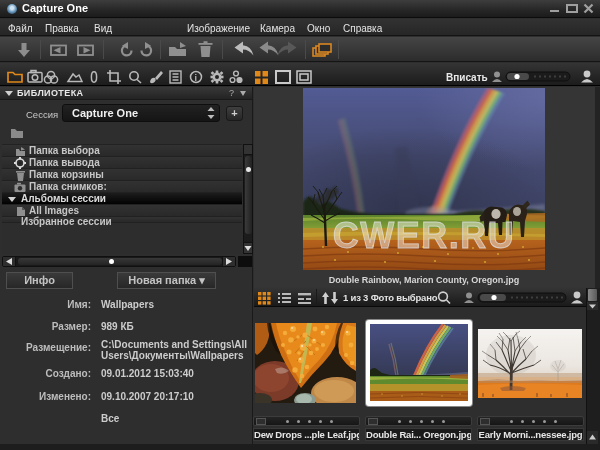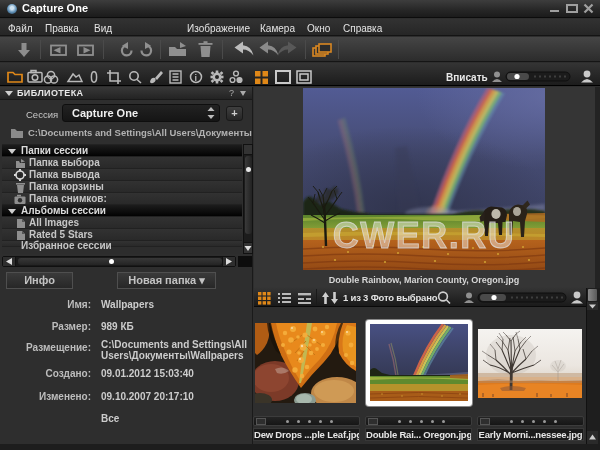--- a/index.html
+++ b/index.html
@@ -279,28 +279,23 @@
         <path d="M5 2 L8.5 6 L1.5 6 Z" fill="#bbb"></path>
         <path d="M5 14 L8.5 10 L1.5 10 Z" fill="#bbb"></path>
       </svg>
     </div>
     <div id="plusbtn">+</div>
 
     <div id="pathrow">
       <svg width="14" height="12" style="position:absolute;left:10px;top:1px;">
         <path d="M1 2 L5 2 L7 4 L13 4 L13 11 L1 11 Z" fill="#8a8a8a"></path>
       </svg>
-      <div class="t">C:\Documents and Settings\All Users\Документы</div>
     </div>
 
     <div id="tree">
-      <div class="trow hdr">
-        <div class="tri" style="top:4px;"></div>
-        <div class="t">Папки сессии</div>
-      </div>
       <div class="trow">
         <svg width="11" height="11" style="position:absolute;left:13px;top:1px;">
             <path d="M1 3 L1 10 L10 10 L10 5 L5 5 L4 3 Z" fill="#8f8f8f"></path>
             <path d="M6 1 L10 3.5 L6 4.5 Z" fill="#8f8f8f"></path>
           </svg>
         <div class="t">Папка выбора</div>
       </div>
       <div class="trow">
         <svg width="12" height="12" style="position:absolute;left:12px;top:0px;">
             <circle cx="6" cy="6" r="4" fill="none" stroke="#d8d8d8" stroke-width="1.6"></circle>
@@ -333,27 +328,20 @@
         <div class="tri" style="top:4px;"></div>
         <div class="t">Альбомы сессии</div>
       </div>
       <div class="trow">
         <svg width="10" height="11" style="position:absolute;left:14px;top:1px;">
             <path d="M1 1 L6 1 L9 4 L9 10 L1 10 Z" fill="#8f8f8f"></path>
             <path d="M6 1 L6 4 L9 4 Z" fill="#555"></path>
           </svg>
         <div class="t">All Images</div>
       </div>
-      <div class="trow">
-        <svg width="10" height="11" style="position:absolute;left:14px;top:1px;">
-            <path d="M1 1 L6 1 L9 4 L9 10 L1 10 Z" fill="#8f8f8f"></path>
-            <path d="M6 1 L6 4 L9 4 Z" fill="#555"></path>
-          </svg>
-        <div class="t">Rated 5 Stars</div>
-      </div>
       <div class="trow" style="height:6px;">
         <div class="t" style="top:-1px; left:19px;">Избранное сессии</div>
       </div>
     </div>
 
     <div id="vscroll">
       <div style="position:absolute;left:0;top:0;width:100%;height:10px;background:#333;border-bottom:1px solid #111;"></div>
       <div style="position:absolute;left:1px;top:11px;width:7px;height:78px;background:linear-gradient(90deg,#3a3a3a,#222);border-radius:3px;"></div>
       <div style="position:absolute;left:2px;top:22px;width:5px;height:5px;border-radius:50%;background:#e8e8e8;"></div>
       <div style="position:absolute;left:0;bottom:0;width:100%;height:11px;background:#333;border-top:1px solid #111;"></div>

